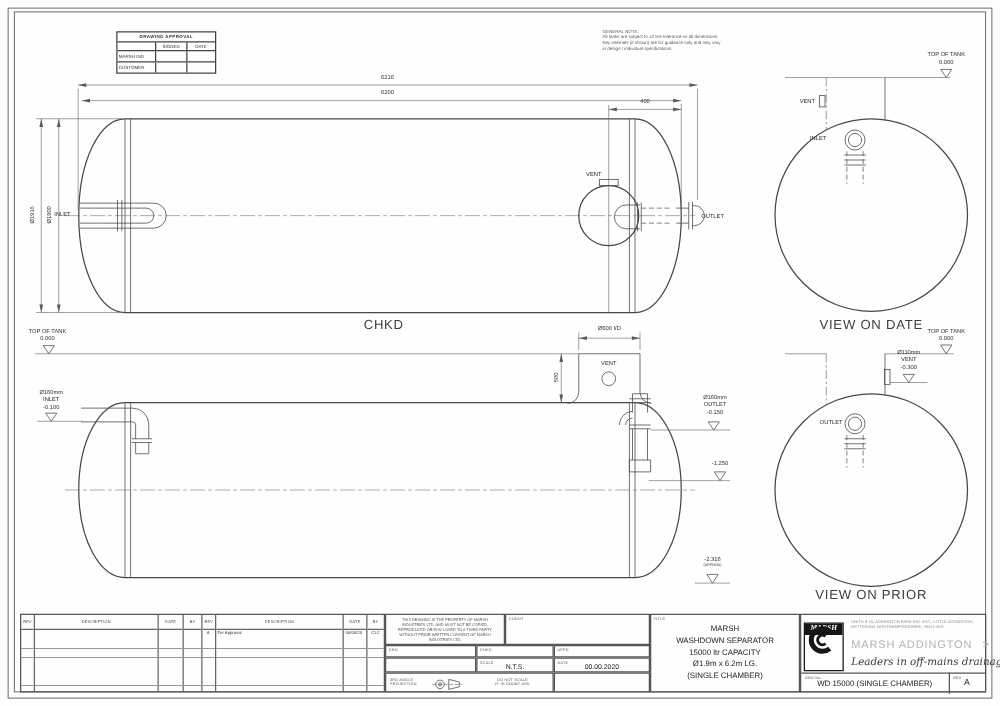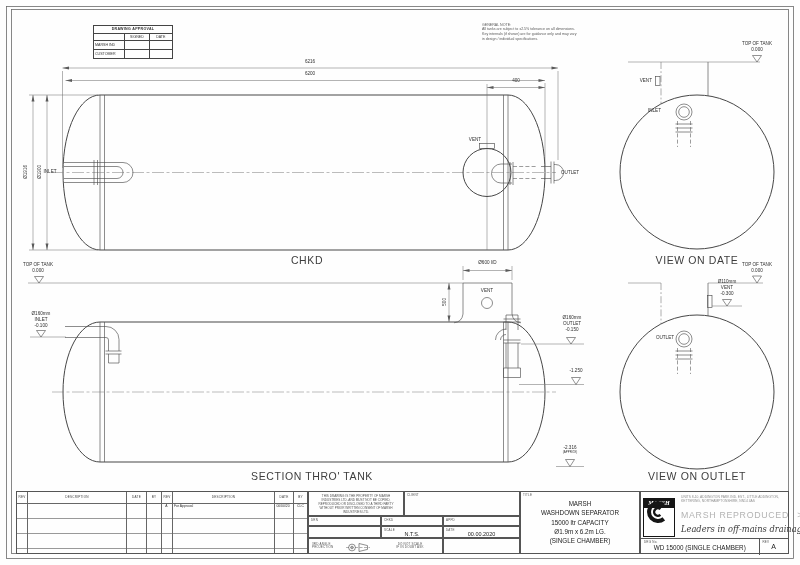--- a/index.html
+++ b/index.html
@@ -272,29 +272,28 @@
 <div class="lb rot" style="left:432.5px;top:298.5px;width:24px">500</div>
 <div class="lb" style="left:25px;top:310.5px;width:32px">Ø160mm</div>
 <div class="lb" style="left:25px;top:316.5px;width:32px">INLET</div>
 <div class="lb" style="left:25px;top:322.5px;width:32px">-0.100</div>
 <div class="lb" style="left:556px;top:314.5px;width:32px">Ø160mm</div>
 <div class="lb" style="left:556px;top:320.5px;width:32px">OUTLET</div>
 <div class="lb" style="left:556px;top:326.5px;width:32px">-0.150</div>
 <div class="lb" style="left:560px;top:367.5px;width:32px">-1.250</div>
 <div class="lb" style="left:554px;top:444.5px;width:32px">-2.316</div>
 <div class="lb f3" style="left:554px;top:451px;width:32px">(APPROX)</div>
-<div class="lb f11" style="left:232px;top:469.5px;width:160px">SECTION THRO' TANK</div>
 
 <div class="lb" style="left:731px;top:261.5px;width:52px">TOP OF TANK</div>
 <div class="lb" style="left:731px;top:267.5px;width:52px">0.000</div>
 <div class="lb" style="left:711px;top:279px;width:32px">Ø110mm</div>
 <div class="lb" style="left:711px;top:285px;width:32px">VENT</div>
 <div class="lb" style="left:711px;top:291px;width:32px">-0.300</div>
 <div class="lb tr" style="left:645px;top:335px;width:29px">OUTLET</div>
-<div class="lb f11" style="left:632px;top:469.5px;width:130px">VIEW ON OUTLET</div>
+<div class="lb f11" style="left:632px;top:469.5px;width:130px">VIEW ON PRIOR</div>
 
 <div class="revtable">
   <div class="rv-col w11">
         <div class="rv-h">REV</div>
         <div class="rv-b"></div>
       </div>
   <div class="rv-col w99">
         <div class="rv-h">DESCRIPTION</div>
         <div class="rv-b"></div>
       </div>
@@ -384,21 +383,21 @@
 <div class="box" style="left:640px;top:491px;width:148.5px;height:62.5px">
   <div class="logo">
     <div class="logo-top">MARSH</div>
     <svg width="28" height="27" style="display:block;margin:0 auto">
       <path d="M19.8,6.1 A9,9 0 1 0 19.8,19.9" fill="none" stroke="#161616" stroke-width="4"></path>
       <path d="M16.4,10.1 A3.8,3.8 0 1 0 16.4,15.9" fill="none" stroke="#161616" stroke-width="2.4"></path>
     </svg>
   </div>
   <div class="addr">UNITS 8-10, ADDINGTON PARK IND. EST., LITTLE ADDINGTON, KETTERING, NORTHAMPTONSHIRE, NN14 4AS</div>
   <div class="brand">
-    <span>MARSH REPRODUCED</span>
+    <span>MARSH ADDINGTON</span>
     <span style="margin-left:5px">&gt;</span>
   </div>
   <div class="tagline">Leaders in off-mains drainage</div>
   <div style="position:absolute;left:0;top:45.5px;width:118.5px;height:17px;border-top:.6px solid #555;border-right:.6px solid #555;box-sizing:border-box">
     <div class="mini" style="left:3px;top:1px">DRG No.</div>
     <div class="drg-val">WD 15000 (SINGLE CHAMBER)</div>
   </div>
   <div style="position:absolute;left:118.5px;top:45.5px;right:0;height:17px;border-top:.6px solid #555;box-sizing:border-box">
     <div class="mini" style="left:3px;top:1px">REV</div>
     <div class="rev-val">A</div>

